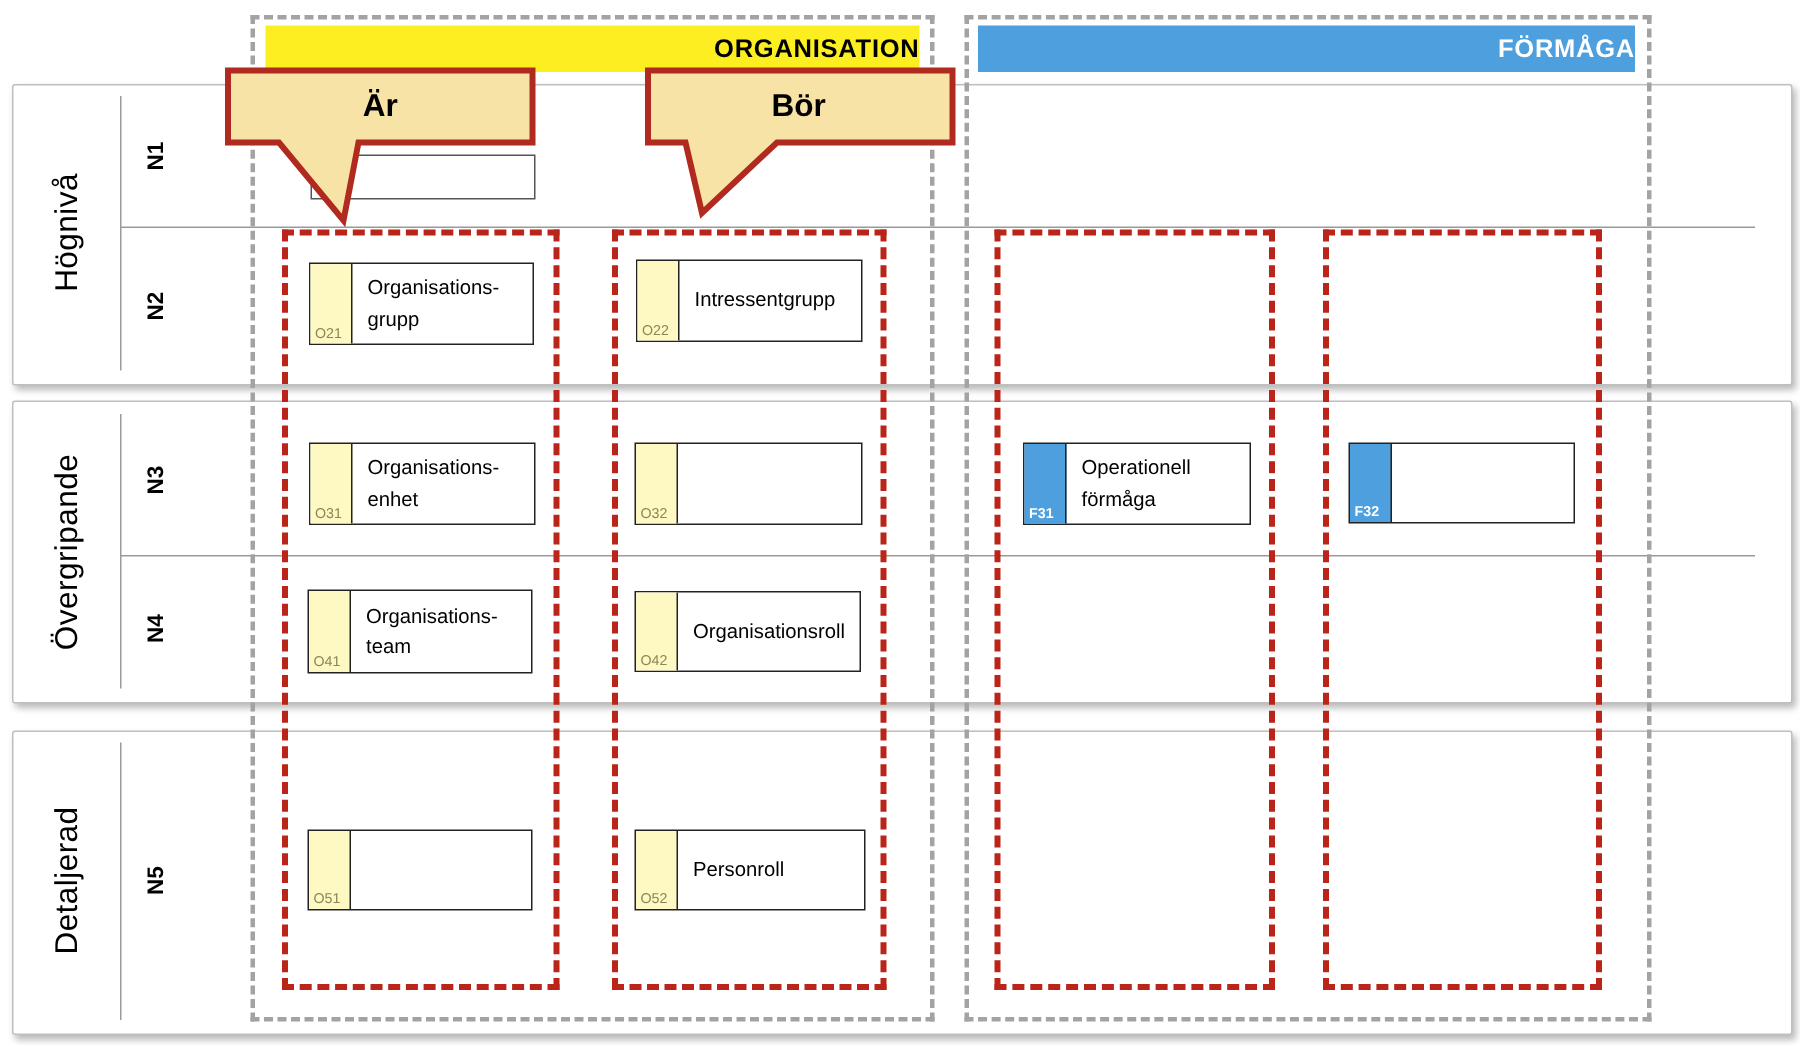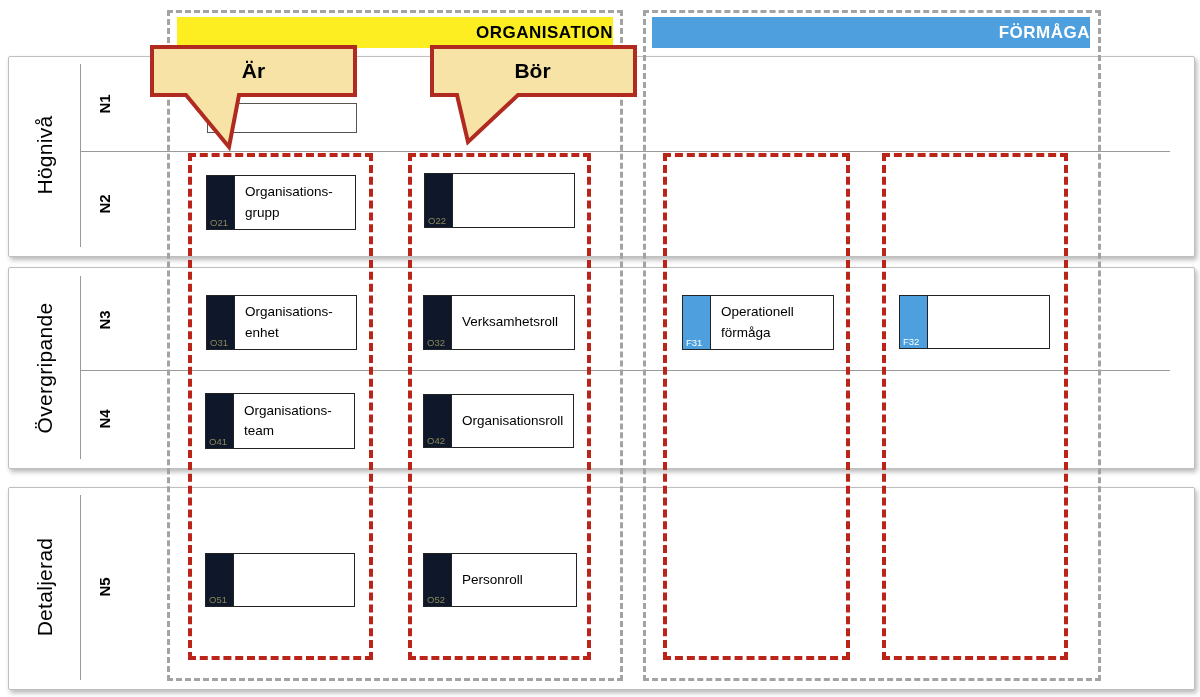--- a/index.html
+++ b/index.html
@@ -29,27 +29,27 @@
   }
   .col-header.org{background:#fcee21;color:#000;}
   .col-header.cap{background:#4d9fdd;color:#fff;}
   
   .entity{
     position:absolute;background:#ffffff;border:1.2px solid #222;display:flex;align-items:stretch;
   }
   .entity .tab{
     width:27px;flex:0 0 27px;border-right:1.2px solid #222;position:relative;
   }
-  .entity.org .tab{background:#0f172a;}
+  .entity.org .tab{background:#fef9c3;}
   .entity.cap .tab{background:#4d9fdd;}
   .entity .code{
     position:absolute;left:3px;bottom:1px;font-size:9.5px;
   }
   .entity.org .code{color:#8b8756;}
-  .entity.cap .code{color:#ffffff;font-weight:normal;}
+  .entity.cap .code{color:#ffffff;font-weight:bold;}
   .entity .lbl{
     flex:1;display:flex;flex-direction:column;justify-content:center;
     padding-left:10px;font-size:13.5px;line-height:1.5;
   }
   .entity .lbl span{display:block;}
   
   .empty-box{position:absolute;background:#ffffff;border:1px solid #555;}
   
   #callout-svg{position:absolute;left:0;top:0;pointer-events:none;}
   .callout-label{
@@ -101,38 +101,38 @@
     <div class="lbl">
         <span>Organisations-</span>
         <span>grupp</span>
       </div>
   </div>
 
   <div class="entity org" style="left:424px;top:173px;width:149px;height:53px">
     <div class="tab">
         <span class="code">O22</span>
       </div>
+    <div class="lbl">
+        <span>Intressentgrupp</span>
+      </div>
   </div>
 
   <div class="entity org" style="left:206px;top:295px;width:149px;height:53px">
     <div class="tab">
         <span class="code">O31</span>
       </div>
     <div class="lbl">
         <span>Organisations-</span>
         <span>enhet</span>
       </div>
   </div>
 
   <div class="entity org" style="left:423px;top:295px;width:150px;height:53px">
     <div class="tab">
         <span class="code">O32</span>
-      </div>
-    <div class="lbl">
-        <span>Verksamhetsroll</span>
       </div>
   </div>
 
   <div class="entity cap" style="left:682px;top:295px;width:150px;height:53px">
     <div class="tab">
         <span class="code">F31</span>
       </div>
     <div class="lbl">
         <span>Operationell</span>
         <span>förmåga</span>

